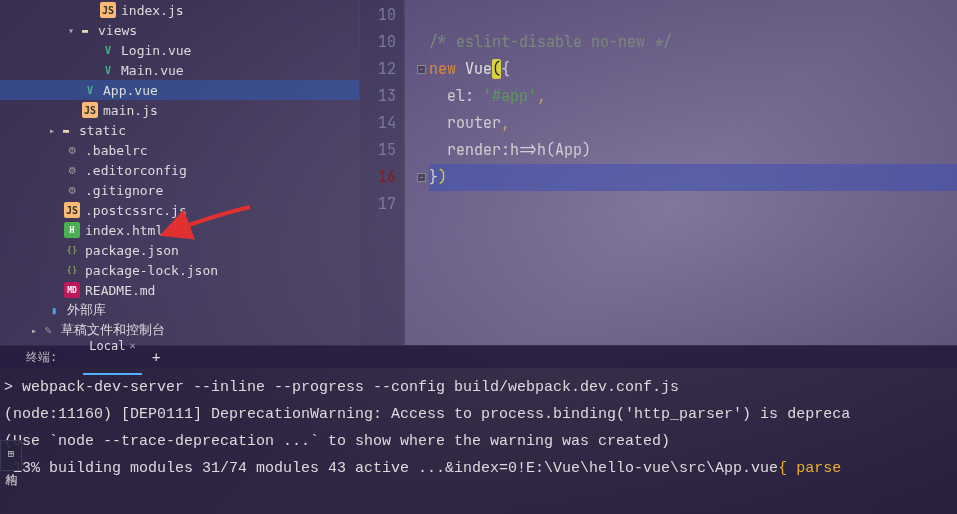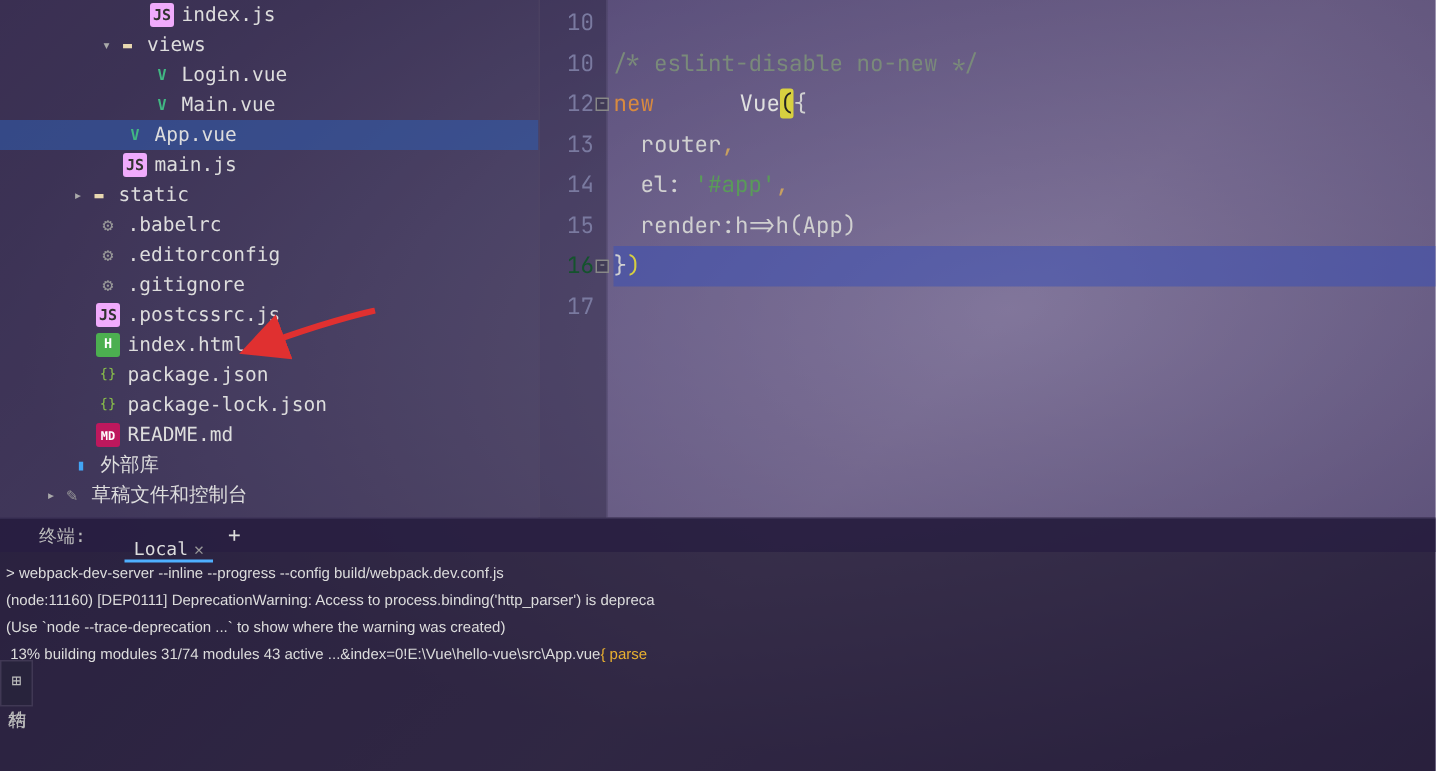--- a/index.html
+++ b/index.html
@@ -57,49 +57,50 @@
 .icon {
   width: 16px;
   height: 16px;
   display: inline-flex;
   align-items: center;
   justify-content: center;
   margin-right: 5px;
   font-size: 10px;
   border-radius: 2px;
 }
-.icon.js { background: #f0abfc; color: #323330; font-weight: bold; }
+.icon.js { background: #fdba74; color: #323330; font-weight: bold; }
 .icon.folder { color: #e8d8b0; }
 .icon.vue { color: #41b883; font-weight: bold; }
 .icon.json { color: #8bc34a; font-size: 9px; }
 .icon.gear { color: #999; font-size: 12px; }
 .icon.html { background: #4caf50; color: #fff; font-weight: bold; font-size: 9px; }
 .icon.md { background: #be185d; color: #fff; font-weight: bold; font-size: 8px; }
 .icon.lib { color: #42a5f5; }
 .label { color: #ddd; }
 
 .editor {
   flex: 1;
   display: flex;
   background: rgba(40,35,60,0.35);
   position: relative;
+  gap: 20px;
 }
 .gutter {
   width: 45px;
   background: rgba(30,25,50,0.4);
   text-align: right;
   padding-right: 8px;
   padding-top: 2px;
   font-family: 'JetBrains Mono', Consolas, monospace;
   font-size: 15px;
   color: #7a7aa0;
   border-right: 1px solid rgba(100,90,130,0.4);
 }
 .gutter .ln { height: 27px; line-height: 27px; }
-.gutter .ln.active { color: #14532d; }
+.gutter .ln.active { color: #7f1d1d; }
 .code {
   flex: 1;
   padding-top: 2px;
   padding-left: 4px;
   font-family: 'JetBrains Mono', Consolas, monospace;
   font-size: 15px;
 }
 .code-line {
   height: 27px;
   line-height: 27px;
@@ -117,21 +118,21 @@
   height: 9px;
   border: 1px solid #888;
   background: rgba(60,55,80,0.7);
   font-size: 8px;
   line-height: 7px;
   text-align: center;
   color: #aaa;
 }
 .tk-comment { color: #7a8a7a; }
 .tk-keyword { color: #d88a3f; }
-.tk-class { color: #e0e0e0; margin-left: 48px; }
+.tk-class { color: #e0e0e0; }
 .tk-paren-hl { color: #222; background: #d8d040; border-radius: 2px; }
 .tk-prop { color: #d0d0d0; }
 .tk-string { color: #5a9a5a; }
 .tk-punct { color: #c8a060; }
 .tk-end { color: #d8d040; }
 
 .arrow-annotation {
   position: absolute;
   left: 155px;
   top: 205px;
@@ -155,31 +156,31 @@
   font-size: 12px;
 }
 .terminal-tabs .tab-label {
   padding: 0 26px;
   color: #bbb;
 }
 .terminal-tabs .tab {
   padding: 0 6px;
   height: 36px;
   display: flex;
-  align-items: flex-end;
+  align-items: flex-start;
   color: #ddd;
   border-bottom: 2px solid #4fb0ff;
 }
 .terminal-tabs .tab .close { margin-left: 4px; color: #999; cursor: pointer; font-size: 11px; }
 .terminal-tabs .add { padding: 0 10px; color: #ddd; cursor: pointer; font-size: 14px; }
 .terminal-output {
   flex: 1;
   padding: 6px 4px;
-  font-family: Liberation Sans, sans-serif;
-  font-size: 10px;
+  font-family: Liberation Mono, monospace;
+  font-size: 15px;
   line-height: 1.8;
   color: #dcdcdc;
   white-space: pre;
   overflow: hidden;
 }
 .terminal-output .err1 { color: #e8b030; text-align: center; }
 
 .side-tab {
   position: absolute;
   left: 0;
@@ -290,22 +291,22 @@
           <div class="ln">13</div>
           <div class="ln">14</div>
           <div class="ln">15</div>
           <div class="ln active">16</div>
           <div class="ln">17</div>
         </div>
     <div class="code" id="code-root">
           <div class="code-line"><span></span></div>
           <div class="code-line"><span class="tk-comment">/* eslint-disable no-new */</span></div>
           <div class="code-line"><span class="fold-marker">-</span><span class="tk-keyword">new </span><span class="tk-class">Vue</span><span class="tk-paren-hl">(</span><span class="tk-prop">{</span></div>
+          <div class="code-line"><span class="tk-prop">  el: </span><span class="tk-string">'#app'</span><span class="tk-punct">,</span></div>
           <div class="code-line"><span class="tk-prop">  router</span><span class="tk-punct">,</span></div>
-          <div class="code-line"><span class="tk-prop">  el: </span><span class="tk-string">'#app'</span><span class="tk-punct">,</span></div>
           <div class="code-line"><span class="tk-prop">  render:h=&gt;h(App)</span></div>
           <div class="code-line highlight"><span class="fold-marker">-</span><span class="tk-prop">}</span><span class="tk-end">)</span></div>
           <div class="code-line"><span></span></div>
         </div>
   </div>
 </div>
 
 <div class="terminal-panel">
   <div class="terminal-tabs">
     <span class="tab-label">终端:</span>

